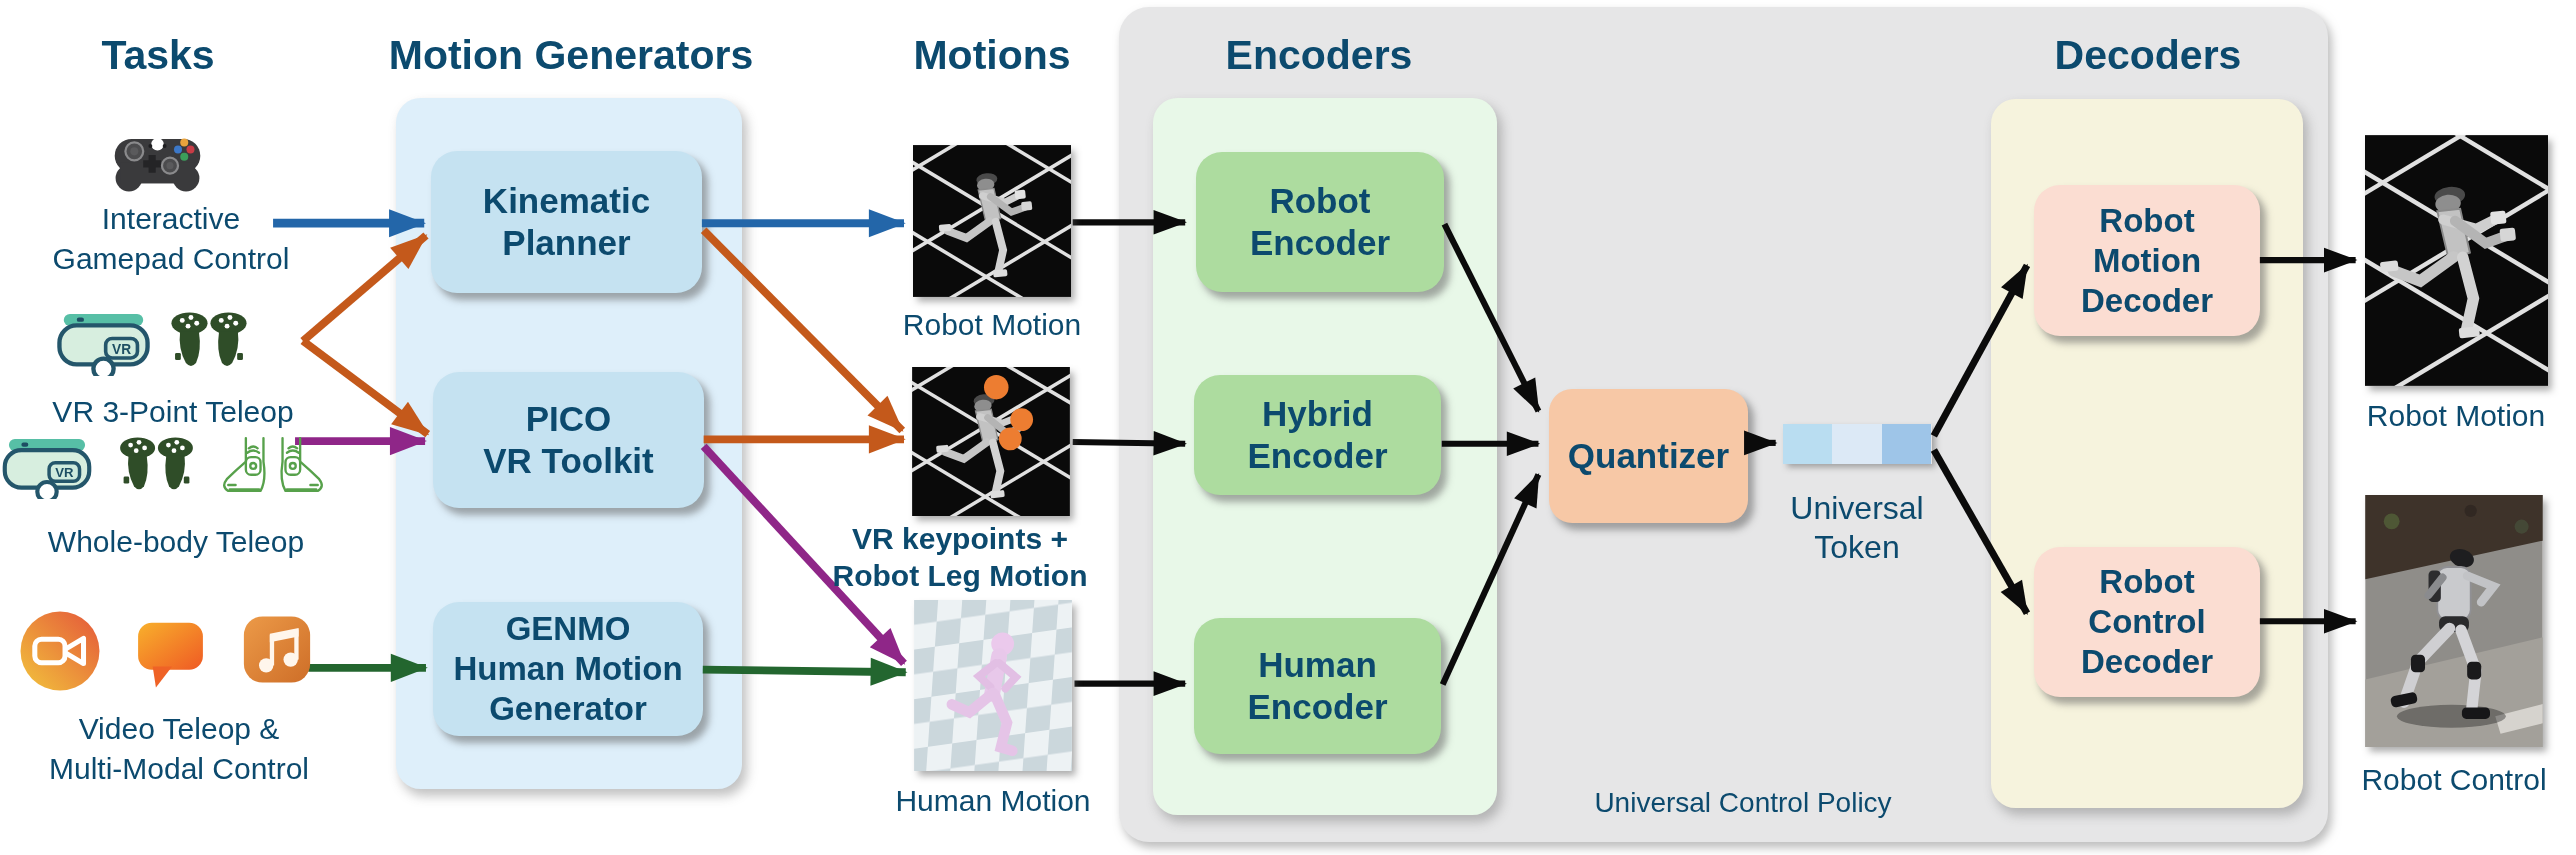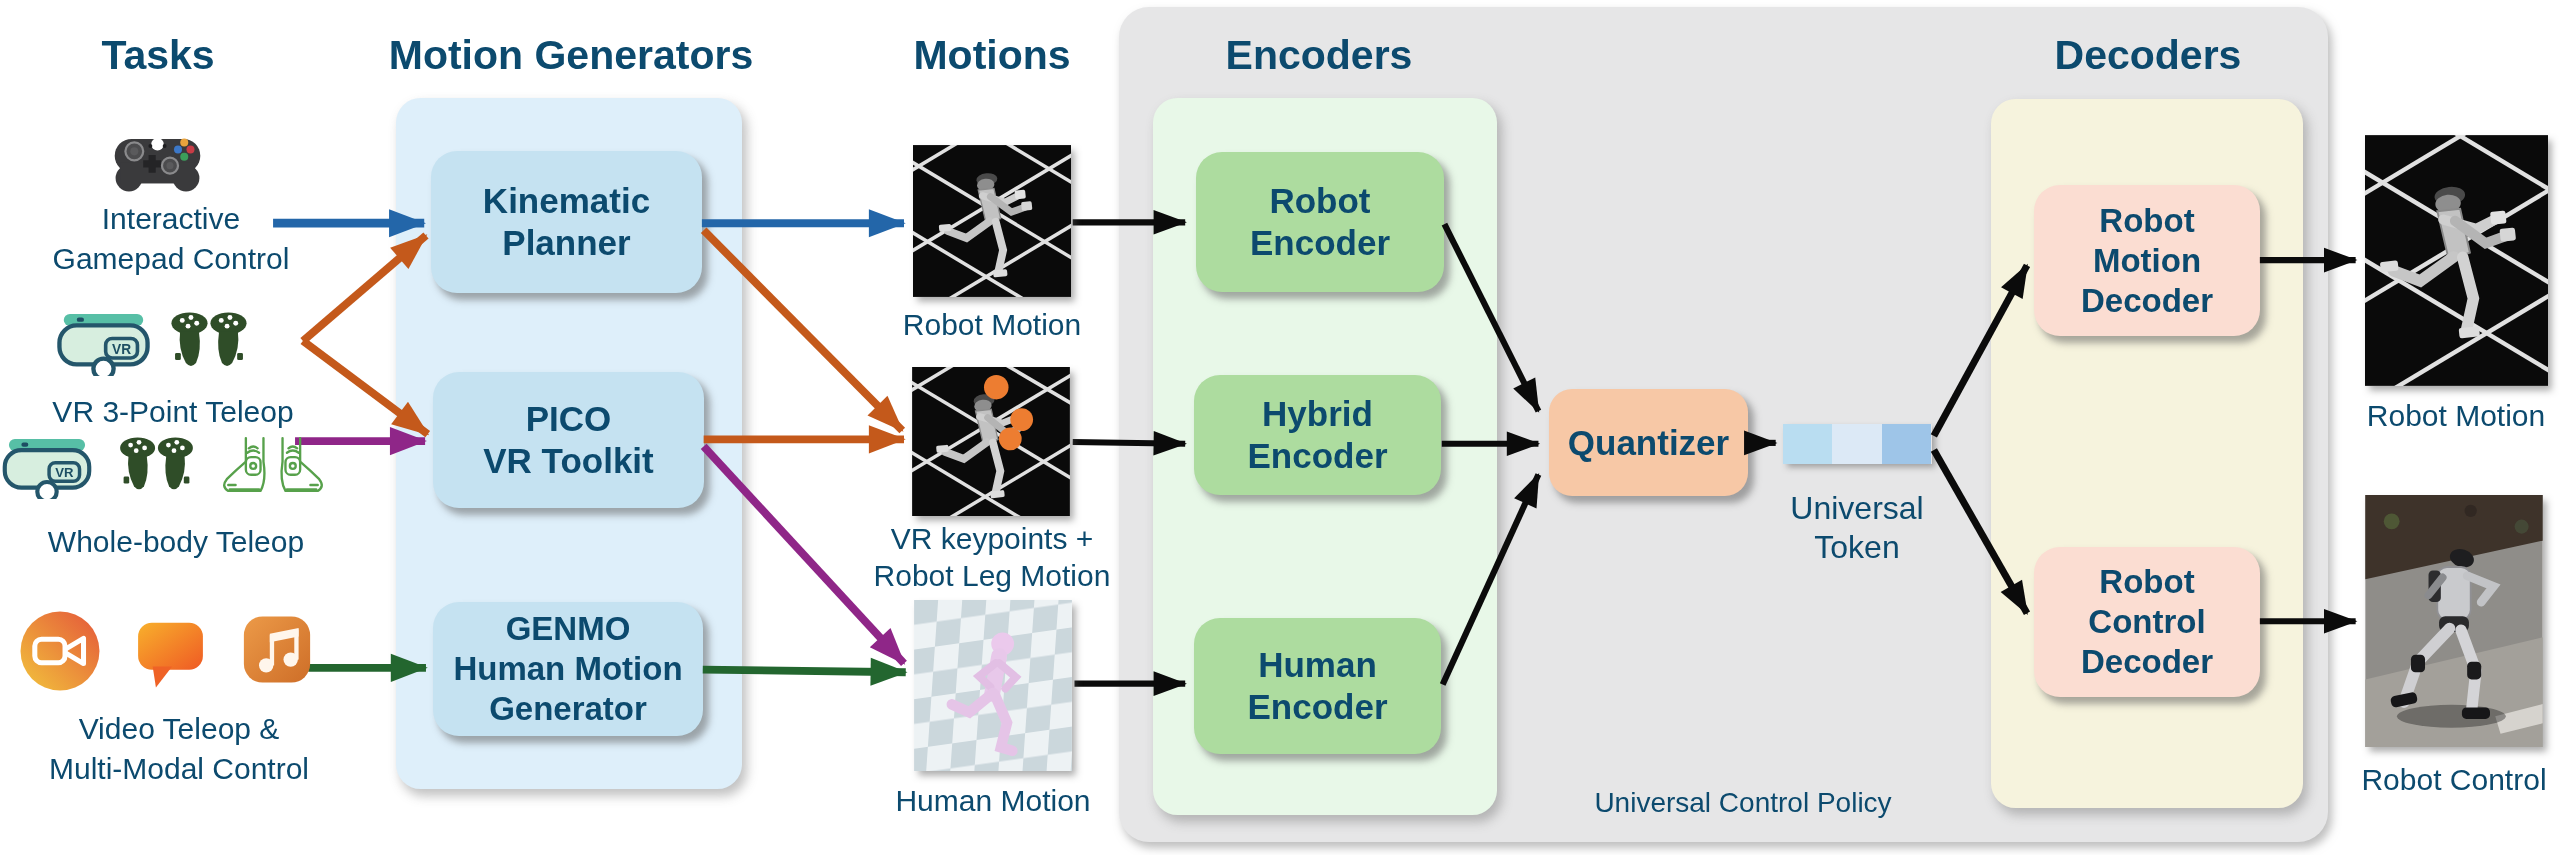--- a/index.html
+++ b/index.html
@@ -75,21 +75,21 @@
       <div>Encoder</div>
     </div>
   </div>
   <div class="abs node n-enc" style="left:1194px;top:618px;width:247px;height:136px;">
     <div>
       <div>Human</div>
       <div>Encoder</div>
     </div>
   </div>
 
-  <div class="abs node n-qz" style="left:1549px;top:389px;width:199px;height:107px;">
+  <div class="abs node n-qz" style="left:1549px;top:389px;width:199px;height:134px;">
     <div>Quantizer</div>
   </div>
 
   <div class="abs tokwrap" style="left:1783px;top:424px;width:149px;height:40px;">
     <div class="tok" style="left: 0px; background: rgb(185, 221, 241);"></div>
     <div class="tok" style="left: 49px; width: 50px; background: rgb(220, 233, 246);"></div>
     <div class="tok" style="left: 99px; background: rgb(158, 197, 232);"></div>
   </div>
   <div class="abs toklabel" style="left:1857px;top:489px;">
     <div>Universal</div>
@@ -384,21 +384,21 @@
       <polyline points="97,72 116,88 104,101" stroke="#E2BFE4" stroke-width="9"></polyline>
       <polyline points="93,72 74,87 87,99" stroke="#E2BFE4" stroke-width="9"></polyline>
       <polyline points="90,106 63,128 43,119" stroke="#E5C4E7" stroke-width="12"></polyline>
       <polyline points="92,108 106,140 99,168 112,172" stroke="#E5C4E7" stroke-width="12"></polyline>
     </g>
   </svg>
 
   <div class="abs cap" style="left:992px;top:306px;">
     <div>Robot Motion</div>
   </div>
-  <div class="abs cap" style="left:992px;top:520px;">
+  <div class="abs cap" style="left:960px;top:520px;font-weight:bold;">
     <div>VR keypoints +</div>
     <div>Robot Leg Motion</div>
   </div>
   <div class="abs cap" style="left:993px;top:782px;">
     <div>Human Motion</div>
   </div>
 
   <svg class="abs" style="left:2365px;top:135px;box-shadow:4.4px 5.3px 7px rgba(90,90,90,.5);" width="183" height="251" viewBox="0 0 208 285">
     <rect width="208" height="285" fill="#0A0A0A"></rect>
     <g stroke="#EDEDED" stroke-width="5" opacity="0.95">

